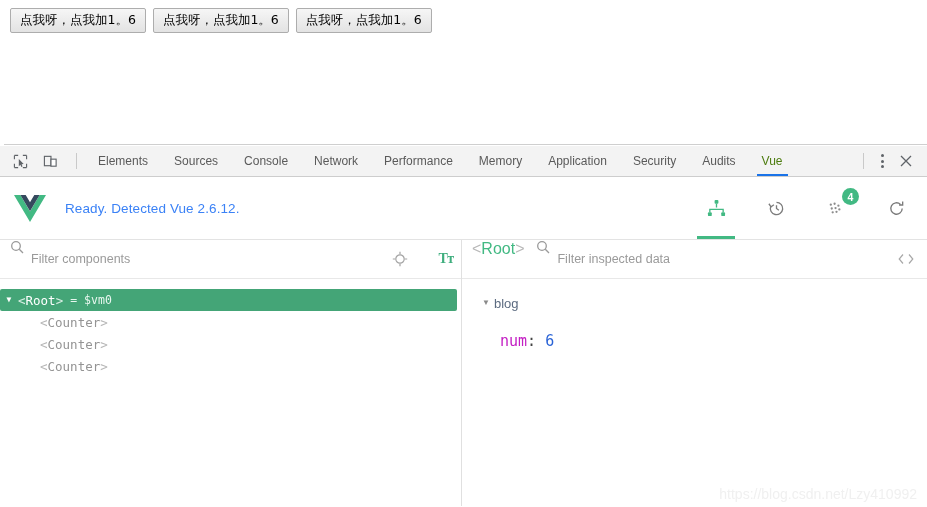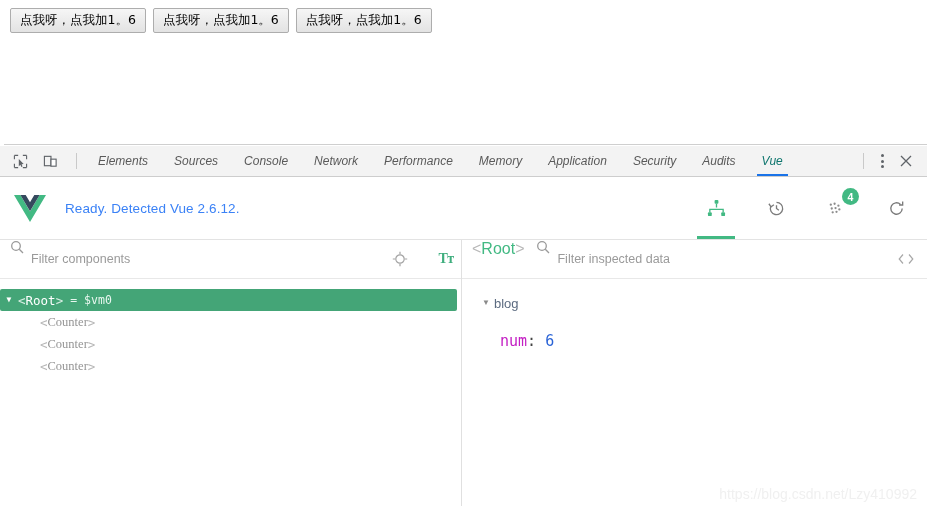--- a/index.html
+++ b/index.html
@@ -56,23 +56,22 @@
   }
   .dt-tabs { display: flex; align-items: stretch; height: 100%; }
   .dt-tab {
     display: flex; align-items: center;
     padding: 0 13px;
     font-size: 12px;
     color: #5a5a5a;
     cursor: default;
     position: relative;
     white-space: nowrap;
-    font-style: italic;
-  }
-  .dt-tab.active { color: #0f766e; }
+  }
+  .dt-tab.active { color: #4d7c0f; }
   .dt-tab.active::after {
     content: ""; position: absolute; left: 8px; right: 8px; bottom: 0;
     height: 2px; background: #1a73e8;
   }
   .dt-right {
     position: absolute; right: 0; top: 0; height: 100%;
     display: flex; align-items: center; padding-right: 8px;
   }
   .dt-vsep { width: 1px; height: 16px; background: #c9c9c9; margin-right: 7px; }
   .dots-btn { width: 22px; height: 22px; display: flex; flex-direction: column;
@@ -170,21 +169,21 @@
     flex: 0 0 auto;
   }
   .tree-row.selected .caret { color: #ffffff; }
   .tag-name { color: #42b983; }
   .tree-row.selected .tag-name { color: #ffffff; }
   .angle { color: #b7b7b7; }
   .tree-row.selected .angle { color: #d9efe4; }
   .vm-ref { color: #e8f7ef; margin-left: 7px; font-size: 11.5px; }
   .child-row { padding-left: 40px; height: 22px; display: flex; align-items: center;
     font-size: 12.5px; cursor: default; }
-  .child-row .tag-name { color: #949494; font-family: Liberation Serif, serif; }
+  .child-row .tag-name { color: #949494; }
 
   
   .data-panel { padding: 14px 0 0 0; font-family: "Liberation Sans", sans-serif; }
   .data-group {
     display: flex; align-items: center;
     padding-left: 16px; height: 20px;
     font-size: 13px; color: #5c6b80; cursor: default;
   }
   .data-group .caret { color: #8a8a8a; width: 16px; }
   .data-item {

